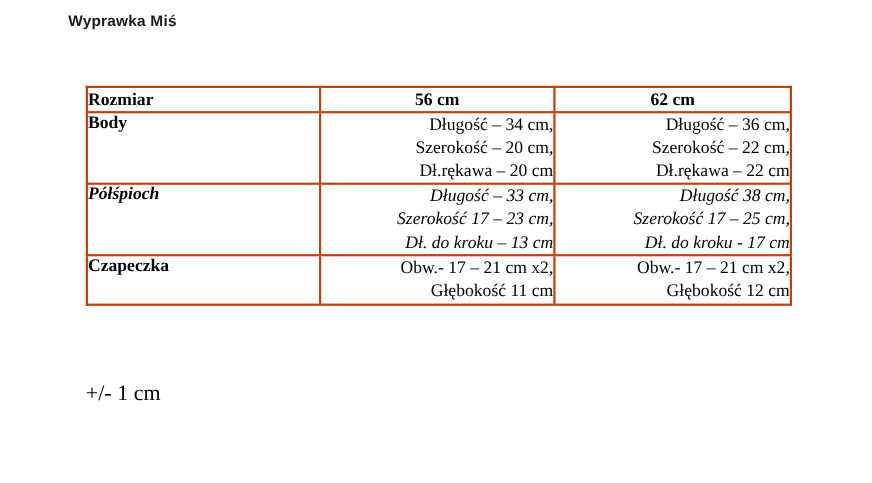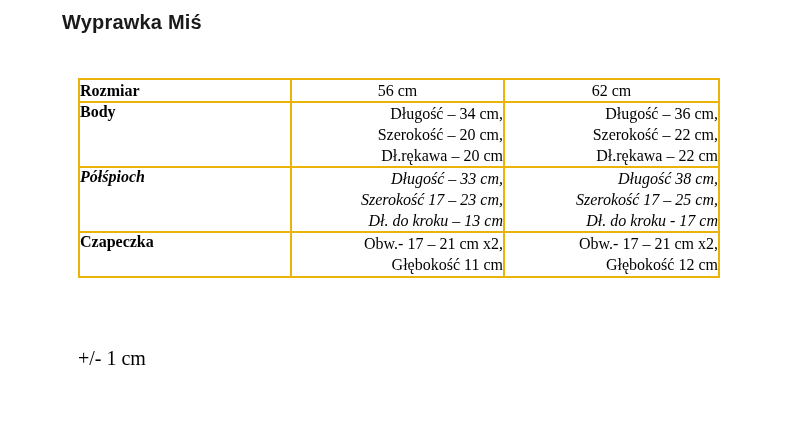--- a/index.html
+++ b/index.html
@@ -16,56 +16,56 @@
     font-family: "Liberation Serif", serif;
     overflow: hidden;
   }
   .title {
     position: absolute;
     left: 62px;
     top: 11px;
     margin: 0;
     font-family: "Liberation Sans", sans-serif;
     font-weight: bold;
-    font-size: 20px;
+    font-size: 14px;
     color: #1a1a1a;
     letter-spacing: 0.2px;
   }
   table.size-table {
     position: absolute;
     left: 78px;
     top: 78px;
     width: 640px;
     border-collapse: collapse;
     table-layout: fixed;
     font-size: 16px;
     color: #000000;
   }
   table.size-table th,
   table.size-table td {
-    border: 2px solid #eab308;
+    border: 2px solid #c2410c;
     padding: 0;
   }
   col.c0 { width: 212px; }
   col.c1 { width: 213px; }
   col.c2 { width: 215px; }
   tr.header-row { height: 23px; }
   tr.row-body      { height: 63px; }
   tr.row-spioch    { height: 63px; }
   tr.row-polspioch { height: 62px; font-style: italic; }
   tr.row-czapeczka { height: 45px; }
   th.label-col {
     text-align: left;
     padding-left: 5px;
     font-weight: bold;
     vertical-align: middle;
   }
   th.size-col {
     text-align: center;
-    font-weight: normal;
+    font-weight: bold;
     vertical-align: middle;
   }
   td.row-label {
     font-weight: bold;
     text-align: left;
     vertical-align: top;
     padding: 2px 0 0 5px;
   }
   td.vals {
     text-align: right;

